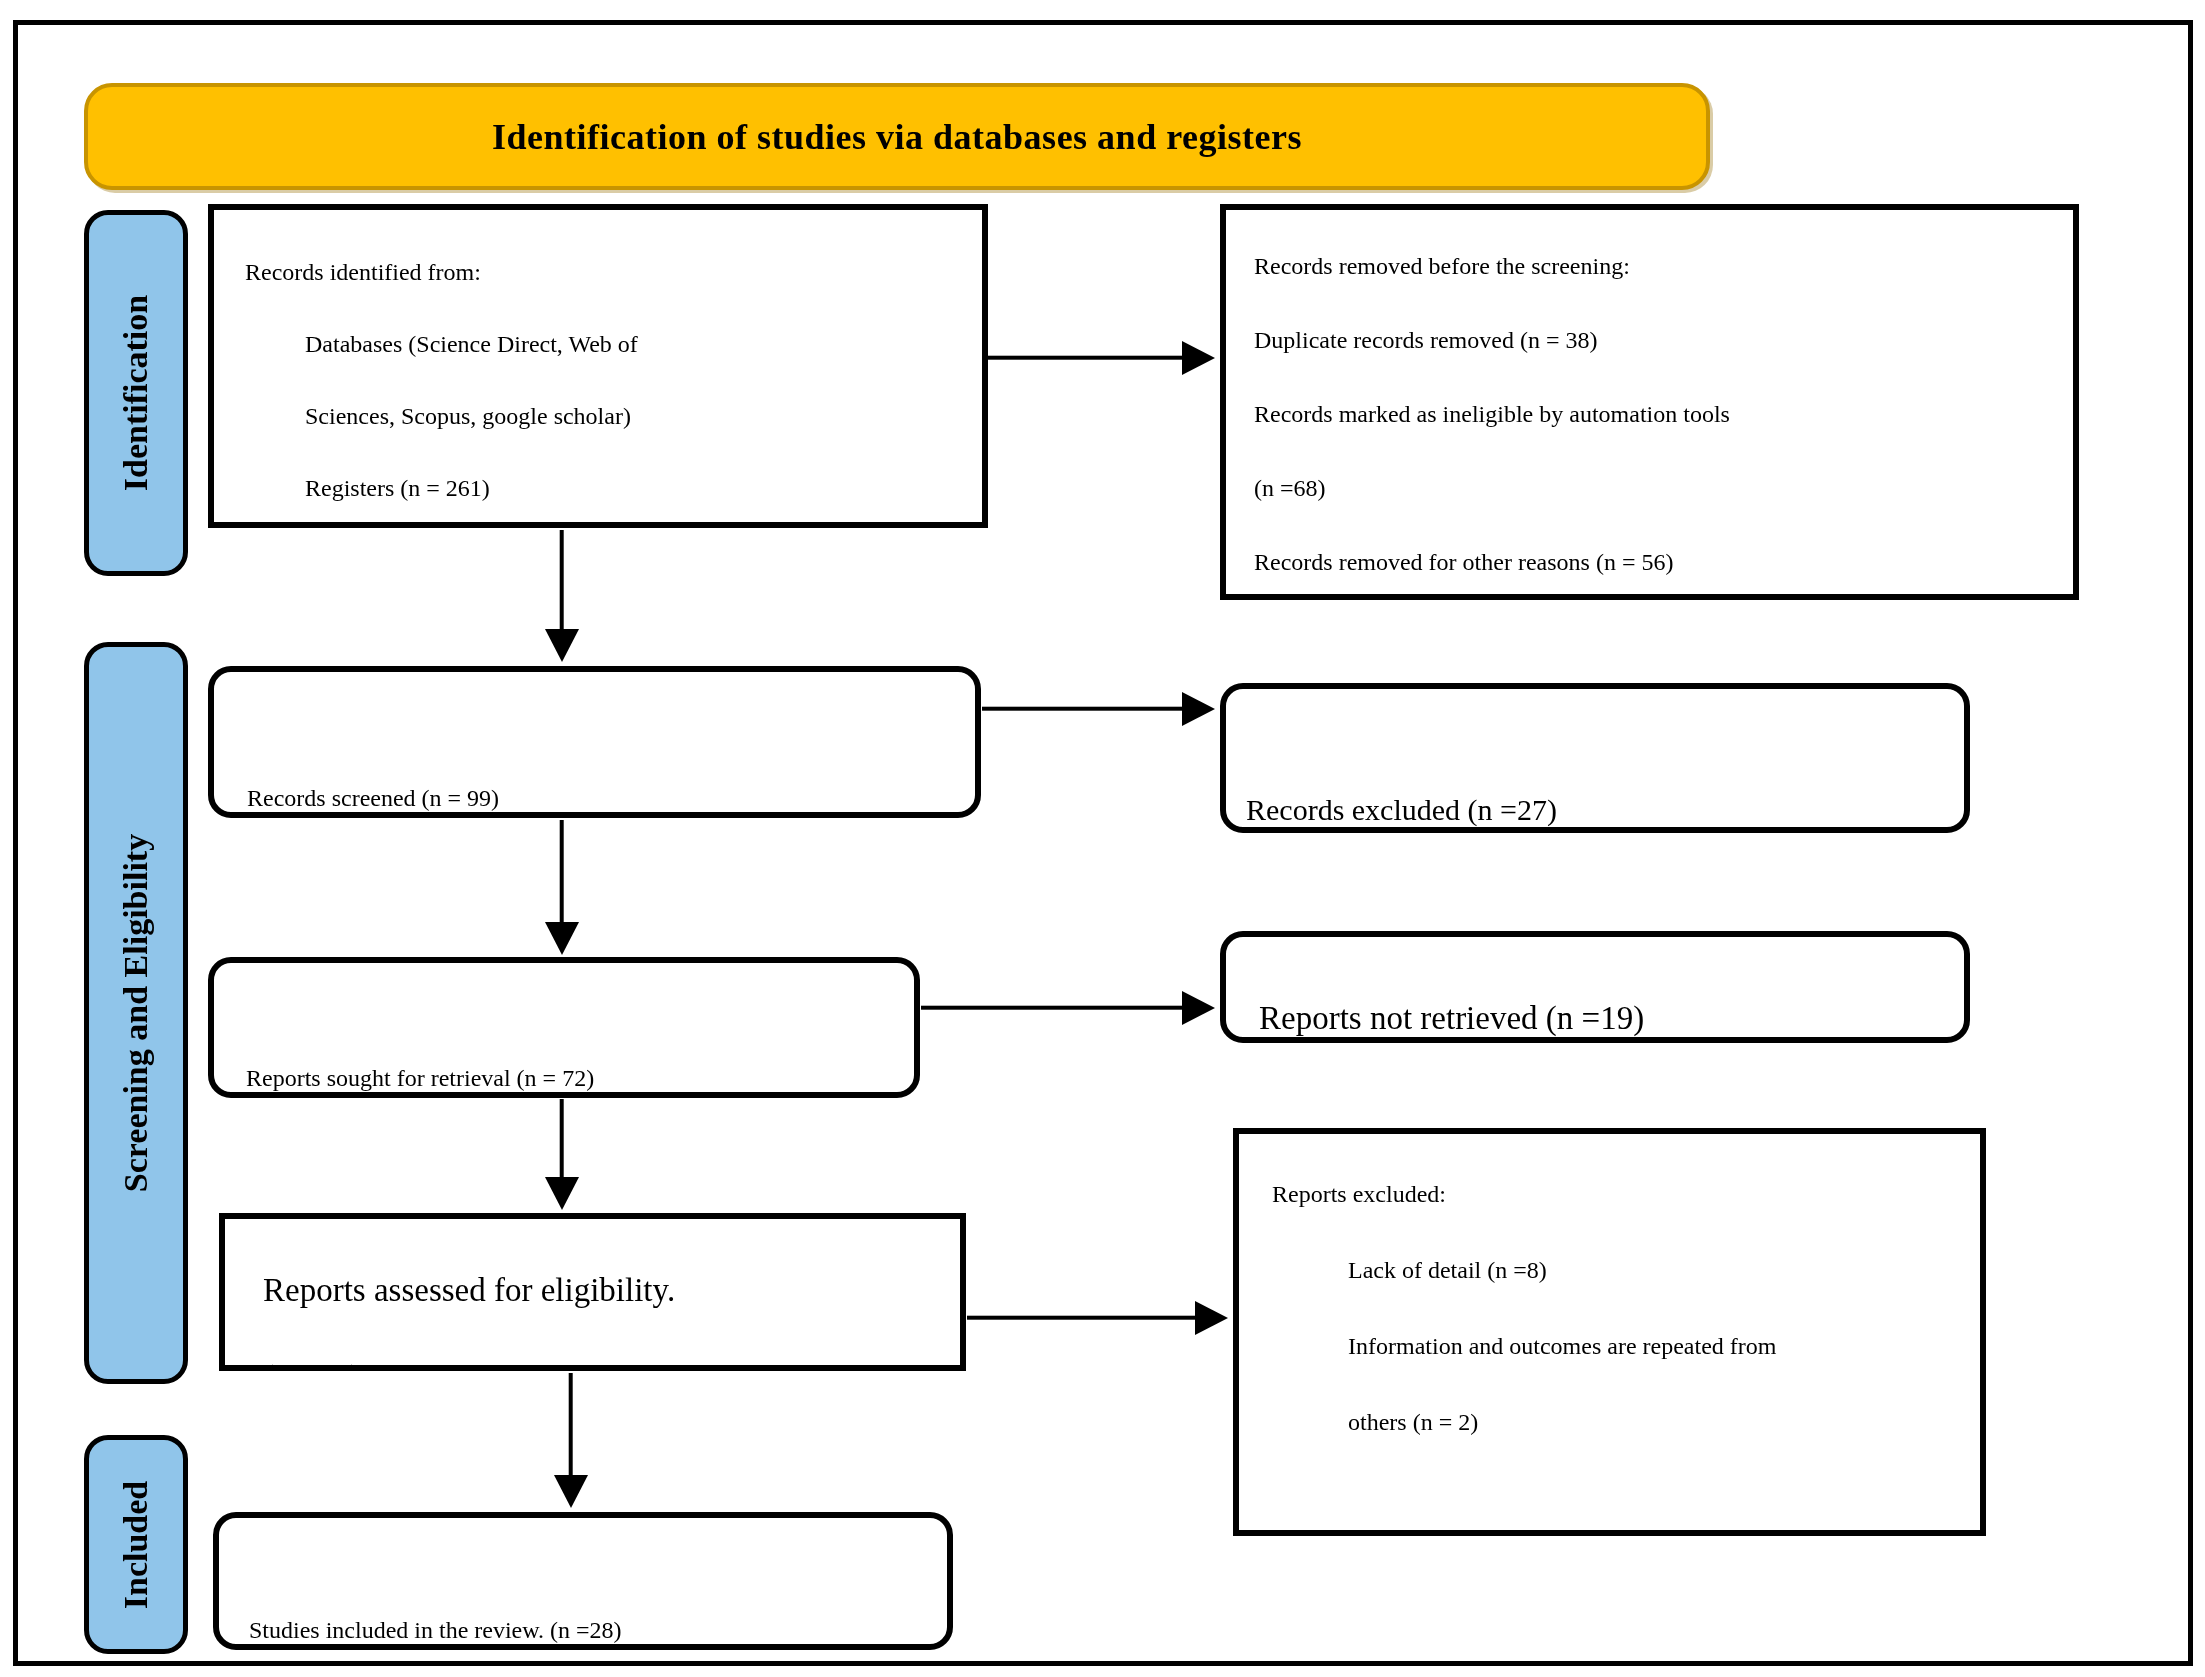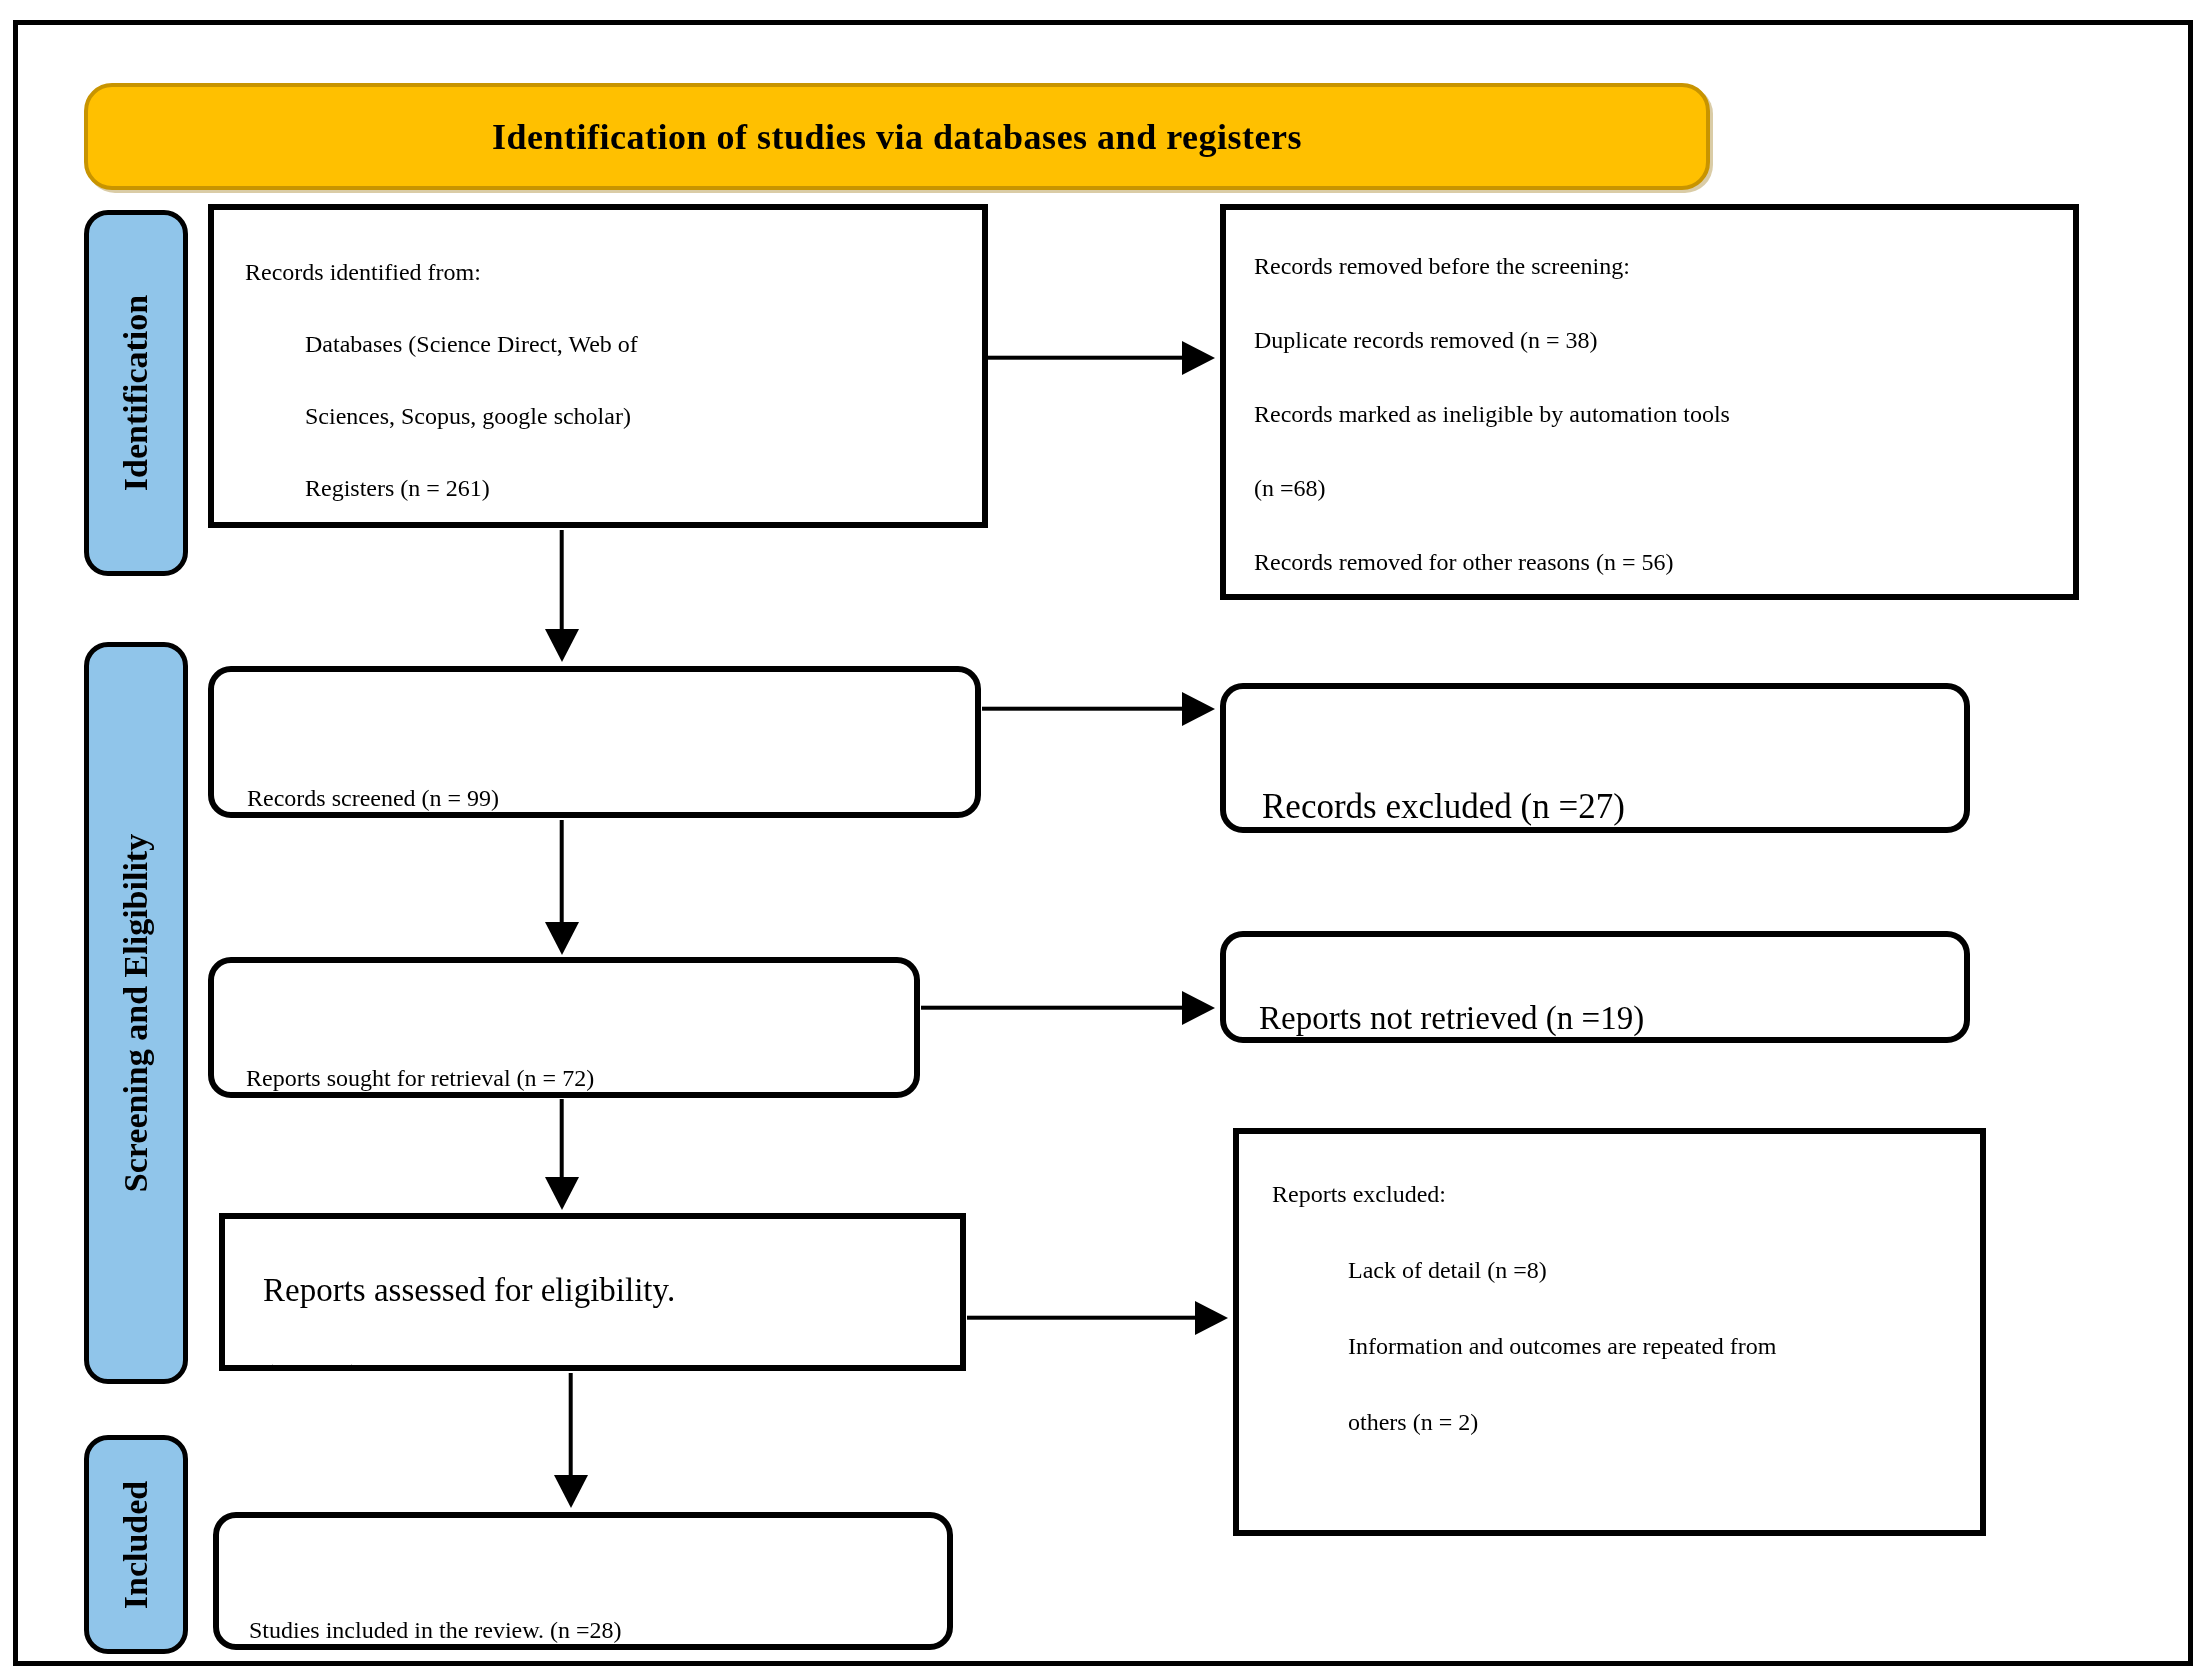--- a/index.html
+++ b/index.html
@@ -60,21 +60,21 @@
     overflow:hidden;
   }
   .box .line{white-space:nowrap;}
   .box .indent{padding-left:60px;}
   .box .indent-lg{padding-left:76px;}
   .single{display:flex;align-items:flex-end;border-radius:23px;}
 
   #box-identified{left:208px;top:204px;width:780px;height:324px;padding:26px 10px 0 31px;line-height:72px;}
   #box-removed{left:1220px;top:204px;width:859px;height:396px;padding:19px 10px 0 28px;line-height:74px;}
   #box-screened{left:208px;top:666px;width:773px;height:152px;padding-left:33px;}
-  #box-excluded{left:1220px;top:683px;width:750px;height:150px;padding-left:36px;font-size:35px;}
+  #box-excluded{left:1220px;top:683px;width:750px;height:150px;padding-left:20px;font-size:30px;}
   #box-sought{left:208px;top:957px;width:712px;height:141px;padding-left:32px;}
   #box-notretrieved{left:1220px;top:931px;width:750px;height:112px;padding-left:33px;font-size:33px;}
   #box-assessed{left:219px;top:1213px;width:747px;height:158px;padding:28px 10px 0 38px;line-height:87px;font-size:33px;}
   #box-reports-excluded{left:1233px;top:1128px;width:753px;height:408px;padding:22px 10px 0 33px;line-height:76px;}
   #box-included{left:213px;top:1512px;width:740px;height:138px;padding-left:30px;}
 
   .harrow{position:absolute;height:35px;}
   .harrow .shaft{
     position:absolute;left:0;top:50%;transform:translateY(-50%);
     height:4.6px;background:var(--line-color);width:calc(100% - 29px);

